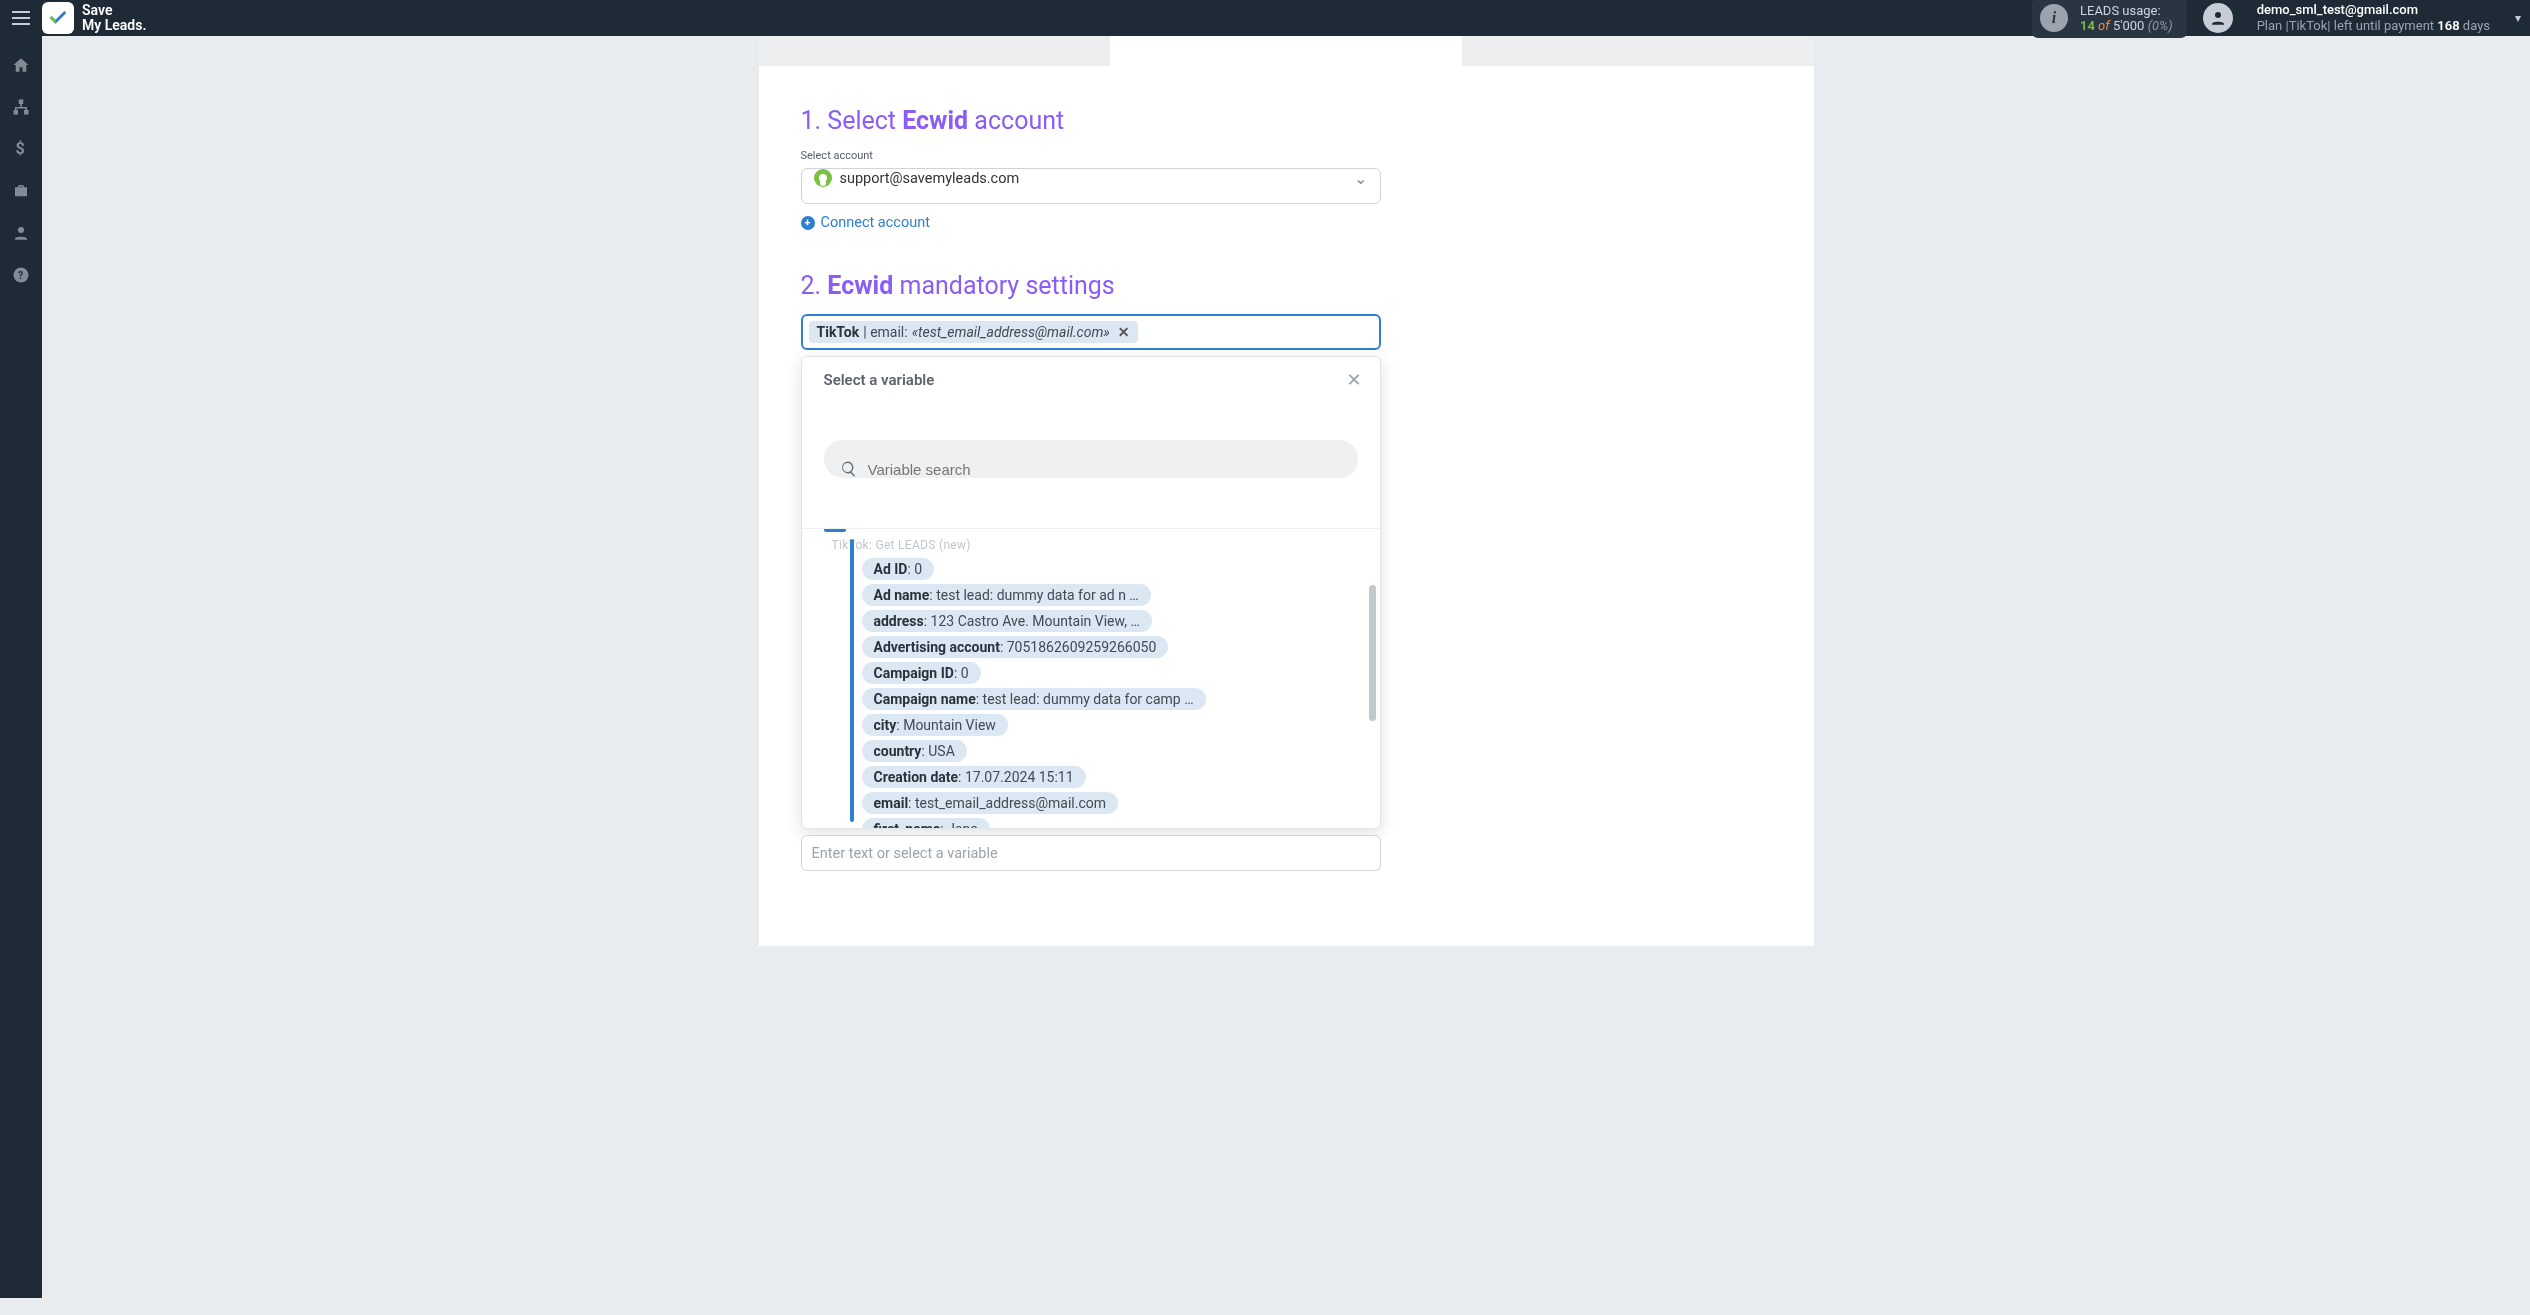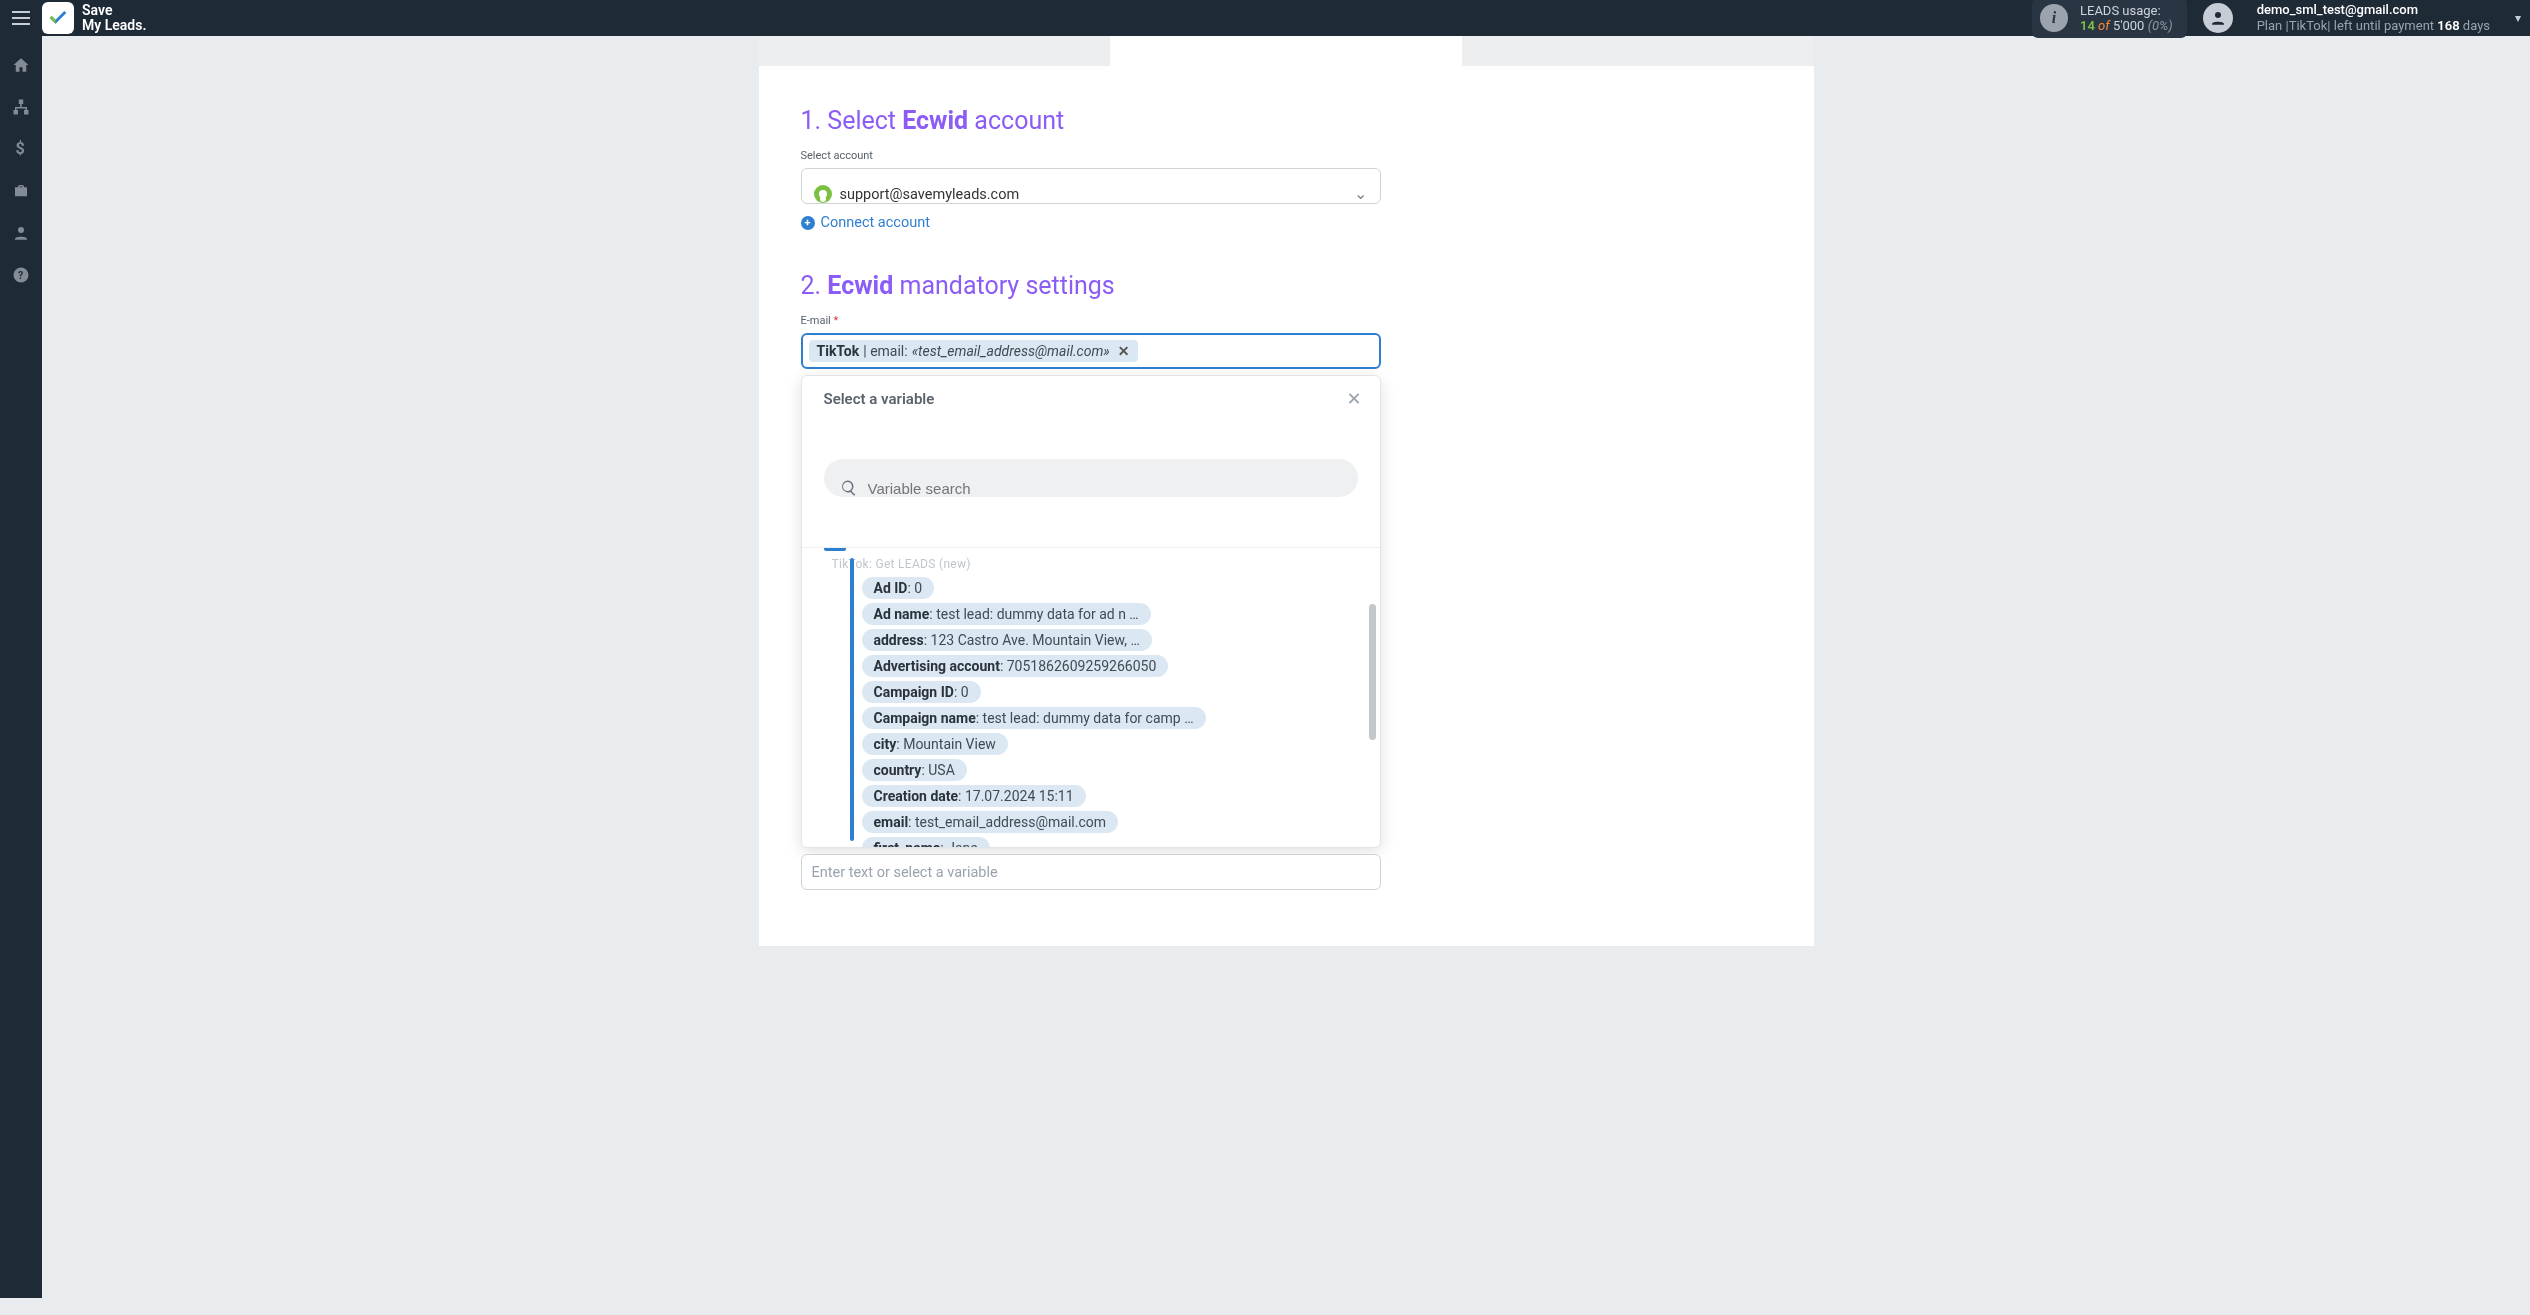--- a/index.html
+++ b/index.html
@@ -61,21 +61,21 @@
   .tabrow .t { flex:1; background:#eceeef; }
   .tabrow .t.active { background:#fff; }
   .panel { background:#fff; padding:40px 42px 40px 42px; min-height:880px; position:relative; }
   
   h2.step { font-size:25px; font-weight:400; margin-bottom:14px; color:#8b5cf6; }
   h2.step b { font-weight:700; }
   .lbl { font-size:11px; color:#57606a; margin-bottom:6px; }
   .req { color:#d73a49; }
   
   .select {
-    border:1px solid #cfd4d9; border-radius:6px; height:36px; display:flex; align-items:flex-end;
+    border:1px solid #cfd4d9; border-radius:6px; height:36px; display:flex; align-items:flex-start;
     padding:0 12px; justify-content:space-between; width:580px; cursor:pointer; background:#fff;
   }
   .select .left { display:flex; align-items:center; gap:8px; }
   .select .acct-icn { width:18px; height:18px; border-radius:50%; background:#7cc041; display:flex; align-items:center; justify-content:center; }
   .select .acct-icn::after { content:""; width:8px; height:8px; border-radius:50%; background:#fff; box-shadow:0 5px 0 -1px #fff; }
   .select .acct-txt { font-size:14.5px; color:#333; }
   .select .chev { color:#828b96; }
   .connect-link { margin-top:10px; display:flex; align-items:center; gap:6px; color:#2f7fd1; font-size:14.5px; cursor:pointer; }
   .connect-link .plus {
     width:14px; height:14px; border-radius:50%; background:#2f7fd1; color:#fff;
@@ -235,23 +235,20 @@
         </div>
         <div class="connect-link">
           <span class="plus">+</span>
           <span>Connect account</span>
         </div>
 
         <div class="sec2">
           <h2 class="step">
             <span>2. </span><b>Ecwid</b><span> mandatory settings</span>
           </h2>
-          <div class="lbl">
-            <span>E-mail</span> <span class="req">*</span>
-          </div>
           <div class="chip-input">
             <div class="chip">
               <b>TikTok</b>
                 <span> | email: </span>
                 <span class="val">«test_email_address@mail.com»</span>
               <span class="x">✕</span>
             </div>
           </div>
 
           <div class="picker">

